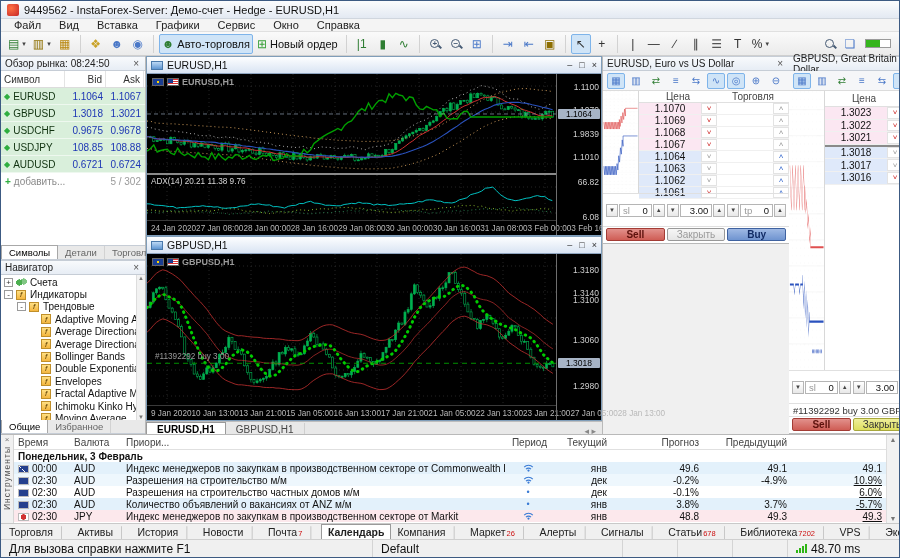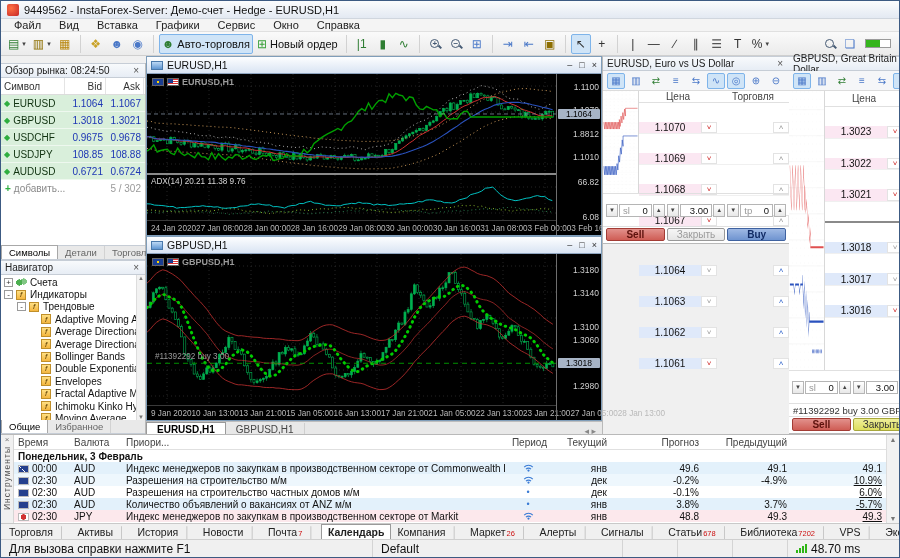--- a/index.html
+++ b/index.html
@@ -24,21 +24,21 @@
   .tbtn .dd{font-size:7px;color:#444;}
   .lens{width:9px;height:9px;border:1.6px solid #455a74;border-radius:50%;position:relative;
         display:inline-flex;align-items:center;justify-content:center;font-size:8px;color:#455a74;font-weight:bold;}
   .lens:after{content:"";position:absolute;width:4px;height:1.6px;background:#455a74;
               right:-4px;bottom:-1px;transform:rotate(45deg);}
   .toolbar .spacer{flex:1;}
   .meter{width:26px;height:9px;border:1px solid #9a9a9a;background:#fff;margin:0 4px;}
   .meter>div{height:100%;width:58%;background:#35b51c;}
   
   .main{flex:1;display:flex;min-height:0;}
-  .leftcol{width:145px;display:flex;flex-direction:column;border-right:1px solid #b9b9b9;background:#15803d;margin-top:7px;}
+  .leftcol{width:145px;display:flex;flex-direction:column;border-right:1px solid #b9b9b9;background:#15803d;}
   .centercol{width:456px;display:flex;flex-direction:column;background:#9aa5b1;}
   .rightcol{flex:1;display:flex;flex-direction:row;border-left:1px solid #b9b9b9;}
   
   .phead{height:15px;display:flex;align-items:center;padding:0 4px;
          background:linear-gradient(#f8fafc,#e7edf5);border:1px solid #c6cdd6;border-left:none;border-right:none;
          font-size:10px;color:#222;}
   .phead .x{margin-left:auto;color:#555;font-size:10px;padding:0 2px;}
   
   .mw{height:192px;display:flex;flex-direction:column;background:#fff;border-bottom:1px solid #c6cdd6;}
   .mw-table{flex:1;overflow:hidden;}
@@ -102,21 +102,21 @@
   .ctab-arrows{margin-left:auto;color:#888;padding:0 6px;font-size:9px;}
   
   .dom{display:flex;flex-direction:column;background:#fff;border-bottom:1px solid #b9b9b9;min-height:0;}
   .dom-toolbar{height:20px;display:flex;align-items:center;gap:2px;padding:0 4px;background:#f5f6f8;
                border-bottom:1px solid #dcdcdc;}
   .dbtn{width:18px;height:16px;display:flex;align-items:center;justify-content:center;font-size:10px;
         color:#4a78c8;border:1px solid transparent;border-radius:2px;}
   .dbtn.active{background:#cfe4f7;border-color:#7eb4ea;}
   .dom-body{flex:1;display:flex;min-height:0;}
   .dom-tick{flex:1;position:relative;border-right:1px solid #d8d8d8;background:#fff;}
-  .dom-table{width:150px;display:flex;flex-direction:column;font-size:10px;gap:19px;}
+  .dom-table{width:150px;display:flex;flex-direction:column;font-size:10px;}
   .dom-hrow{height:16px;display:flex;align-items:center;color:#444;border-bottom:1px solid #e0e0e0;}
   .dom-hrow .hp{width:78px;text-align:center;}
   .dom-hrow .ht{flex:1;text-align:center;}
   .dom-row{height:12.6px;display:flex;align-items:stretch;border-bottom:1px solid #f0f0f0;}
   .dom-row .price{width:62px;display:flex;align-items:center;justify-content:center;}
   .dom-row.sell .price{background:#fbe7f2;}
   .dom-row.buy .price{background:#dfe9fa;}
   .dom-row .cb{width:16px;display:flex;align-items:center;justify-content:center;font-size:8px;
                border:1px solid #e3e3e3;background:#fff;color:#999;}
   .dom-row .gap{flex:1;}
@@ -761,21 +761,21 @@
                 <span>30 Jan 16:00</span>
                 <span>31 Jan 08:00</span>
                 <span>3 Feb 00:00</span>
                 <span>3 Feb 16:00</span>
                 <span>4 Feb 08:00</span>
               </div>
           </div>
           <div class="chart-scale" id="eur-scale">
               <span class="slabel" style="top: 7.76px;">1.1100</span>
               <span class="slabel" style="top: 31.28px;">1.1070</span>
-              <span class="slabel" style="top: 54.8px;">1.8812</span>
+              <span class="slabel" style="top: 54.8px;">1.9839</span>
               <span class="slabel" style="top: 78.32px;">1.1010</span>
               <span class="scur" style="top: 34.984px;">1.1064</span>
               <span class="slabel" style="top: 103.414px;">66.82</span>
               <span class="slabel" style="top: 137.58px;">6.08</span>
             </div>
         </div>
       </div>
 
       <div class="mdiwin" id="win-gbp" style="height:185px">
         <div class="mdi-title">
@@ -1087,21 +1087,21 @@
                 <span>21 Jan 05:00</span>
                 <span>22 Jan 13:00</span>
                 <span>23 Jan 21:00</span>
                 <span>27 Jan 05:00</span>
                 <span>28 Jan 13:00</span>
               </div>
           </div>
           <div class="chart-scale" id="gbp-scale">
               <span class="slabel" style="top: 10.6078px;">1.3180</span>
               <span class="slabel" style="top: 33.9804px;">1.3140</span>
-              <span class="slabel" style="top: 68px;">1.3100</span>
+              <span class="slabel" style="top: 41px;">1.3100</span>
               <span class="slabel" style="top: 80.7255px;">1.3060</span>
               <span class="slabel" style="top: 127.471px;">1.2980</span>
               <span class="scur" style="top: 104.267px;">1.3018</span>
             </div>
         </div>
       </div>
 
       <div class="charttabs" id="charttabs">
           <span class="ctab active">EURUSD,H1</span>
           <span class="ctab">GBPUSD,H1</span>

